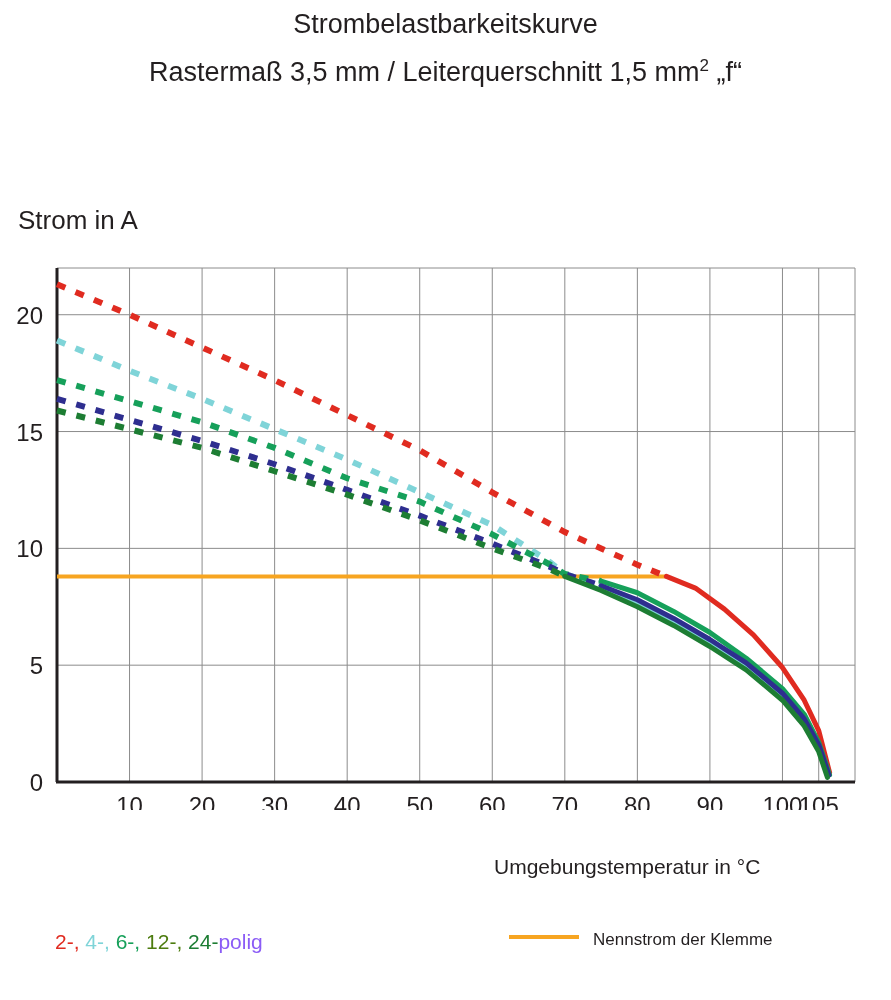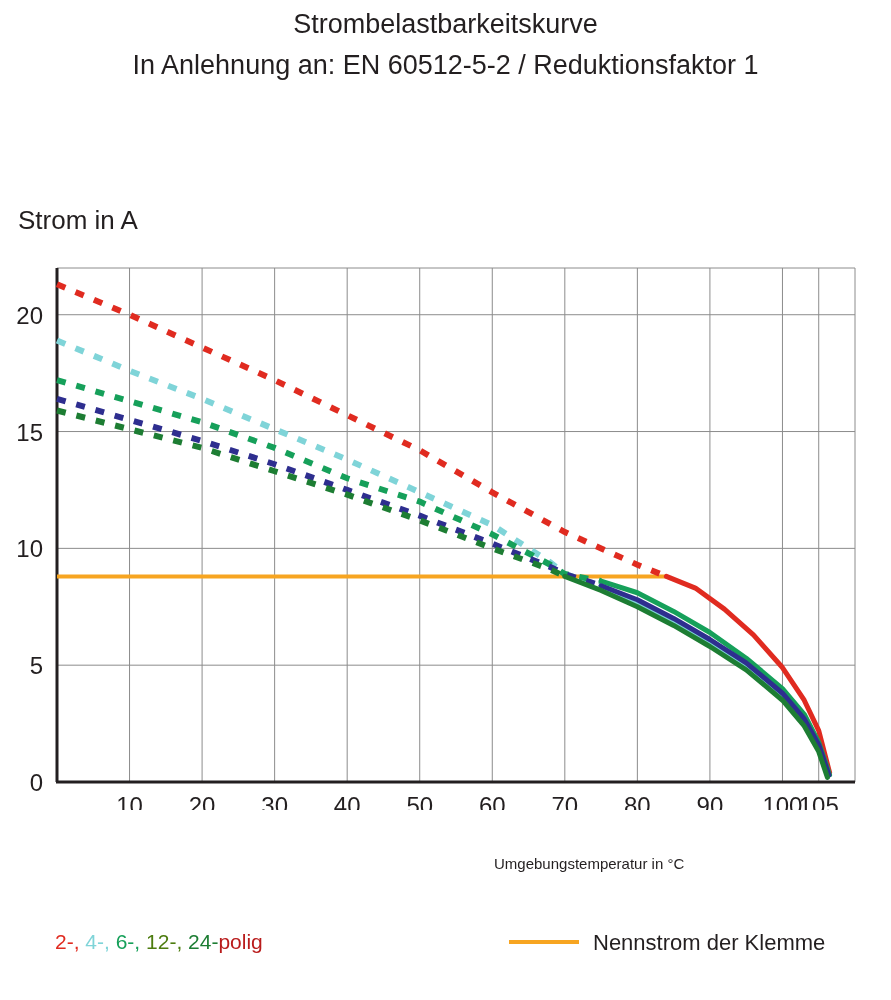--- a/index.html
+++ b/index.html
@@ -33,21 +33,21 @@
     position: absolute;
     left: 18px;
     top: 205px;
     font-size: 26px;
     color: #231f20;
   }
   .xlabel {
     position: absolute;
     left: 494px;
     top: 855px;
-    font-size: 15px;
+    font-size: 21px;
     color: #231f20;
   }
   #plot-wrap {
     position: absolute;
     left: 0;
     top: 250px;
     width: 891px;
     height: 560px;
   }
   svg { display: block; }
@@ -68,40 +68,40 @@
     left: 55px;
     top: 0;
     font-size: 21px;
     white-space: nowrap;
   }
   .legend-series span { white-space: pre; }
   .legend-nenn {
     position: absolute;
     left: 509px;
     top: 0;
-    font-size: 22px;
+    font-size: 17px;
     white-space: nowrap;
     color: #231f20;
     text-align: center;
   }
   .nenn-line {
     display: inline-block;
     width: 70px;
     height: 4px;
     background: #f7a521;
     vertical-align: 6px;
     margin-right: 14px;
   }
 </style>
 </head>
 <body>
 
 <div class="title-block">
   <div class="title-line">Strombelastbarkeitskurve</div>
-  <div class="title-line">In Anlehnung an: EN 60512-5-2 / Reduktionsfaktor 1</div>
+  <div class="title-line"><span>Rastermaß 3,5 mm / Leiterquerschnitt 1,5 mm</span><sup>2</sup><span> „f“</span></div>
 </div>
 
 <div class="ylabel">Strom in A</div>
 <div class="xlabel">Umgebungstemperatur in °C</div>
 
 <div id="plot-wrap">
   <svg id="plot" width="891" height="560" viewBox="0 0 891 560">
       <g>
         <line x1="129.54545454545456" y1="18" x2="129.54545454545456" y2="532" stroke="#8c8c8c" stroke-width="1"></line>
         <line x1="202.0909090909091" y1="18" x2="202.0909090909091" y2="532" stroke="#8c8c8c" stroke-width="1"></line>
@@ -163,17 +163,17 @@
         <path d="M601.09 335.75 L637.36 349.76 L673.64 368.45 L709.91 389.48 L746.18 412.85 L782.45 443.22 L804.22 468.92 L818.73 494.62 L828.88 524.99" fill="none" stroke="#2e2e8f" stroke-width="5" stroke-linecap="round" stroke-linejoin="round"></path>
       </g>
       <g>
         <path d="M57.00 160.52 L129.55 179.21 L202.09 197.90 L274.64 221.26 L347.18 244.63 L419.73 270.33 L492.27 298.36 L550.31 319.39 L564.82 326.40" fill="none" stroke="#1d7d33" stroke-width="6" stroke-dasharray="9 11" stroke-linecap="butt"></path>
         <path d="M564.82 326.40 L601.09 340.42 L637.36 356.77 L673.64 375.46 L709.91 396.49 L746.18 419.85 L782.45 450.23 L804.22 475.93 L818.73 501.63 L827.43 527.33" fill="none" stroke="#1d7d33" stroke-width="5" stroke-linecap="round" stroke-linejoin="round"></path>
       </g>
     </svg>
 </div>
 
 <div class="legend">
-  <div class="legend-series" id="legend-series"><span style="color: rgb(224, 43, 32);">2-, </span><span style="color: rgb(127, 212, 216);">4-, </span><span style="color: rgb(22, 160, 90);">6-, </span><span style="color: #4d7c0f;">12-, </span><span style="color: rgb(29, 125, 51); margin-top: 28px;">24-</span><span style="color: #b91c1c; margin-top: 16px;">polig</span></div>
+  <div class="legend-series" id="legend-series"><span style="color: rgb(224, 43, 32);">2-, </span><span style="color: rgb(127, 212, 216);">4-, </span><span style="color: rgb(22, 160, 90);">6-, </span><span style="color: #4d7c0f;">12-, </span><span style="color: rgb(29, 125, 51); margin-top: 28px;">24-</span><span style="color: #8b5cf6; margin-top: 16px;">polig</span></div>
   <div class="legend-nenn">
     <span class="nenn-line"></span><span>Nennstrom der Klemme</span>
   </div>
 </div>
 
 </body></html>

